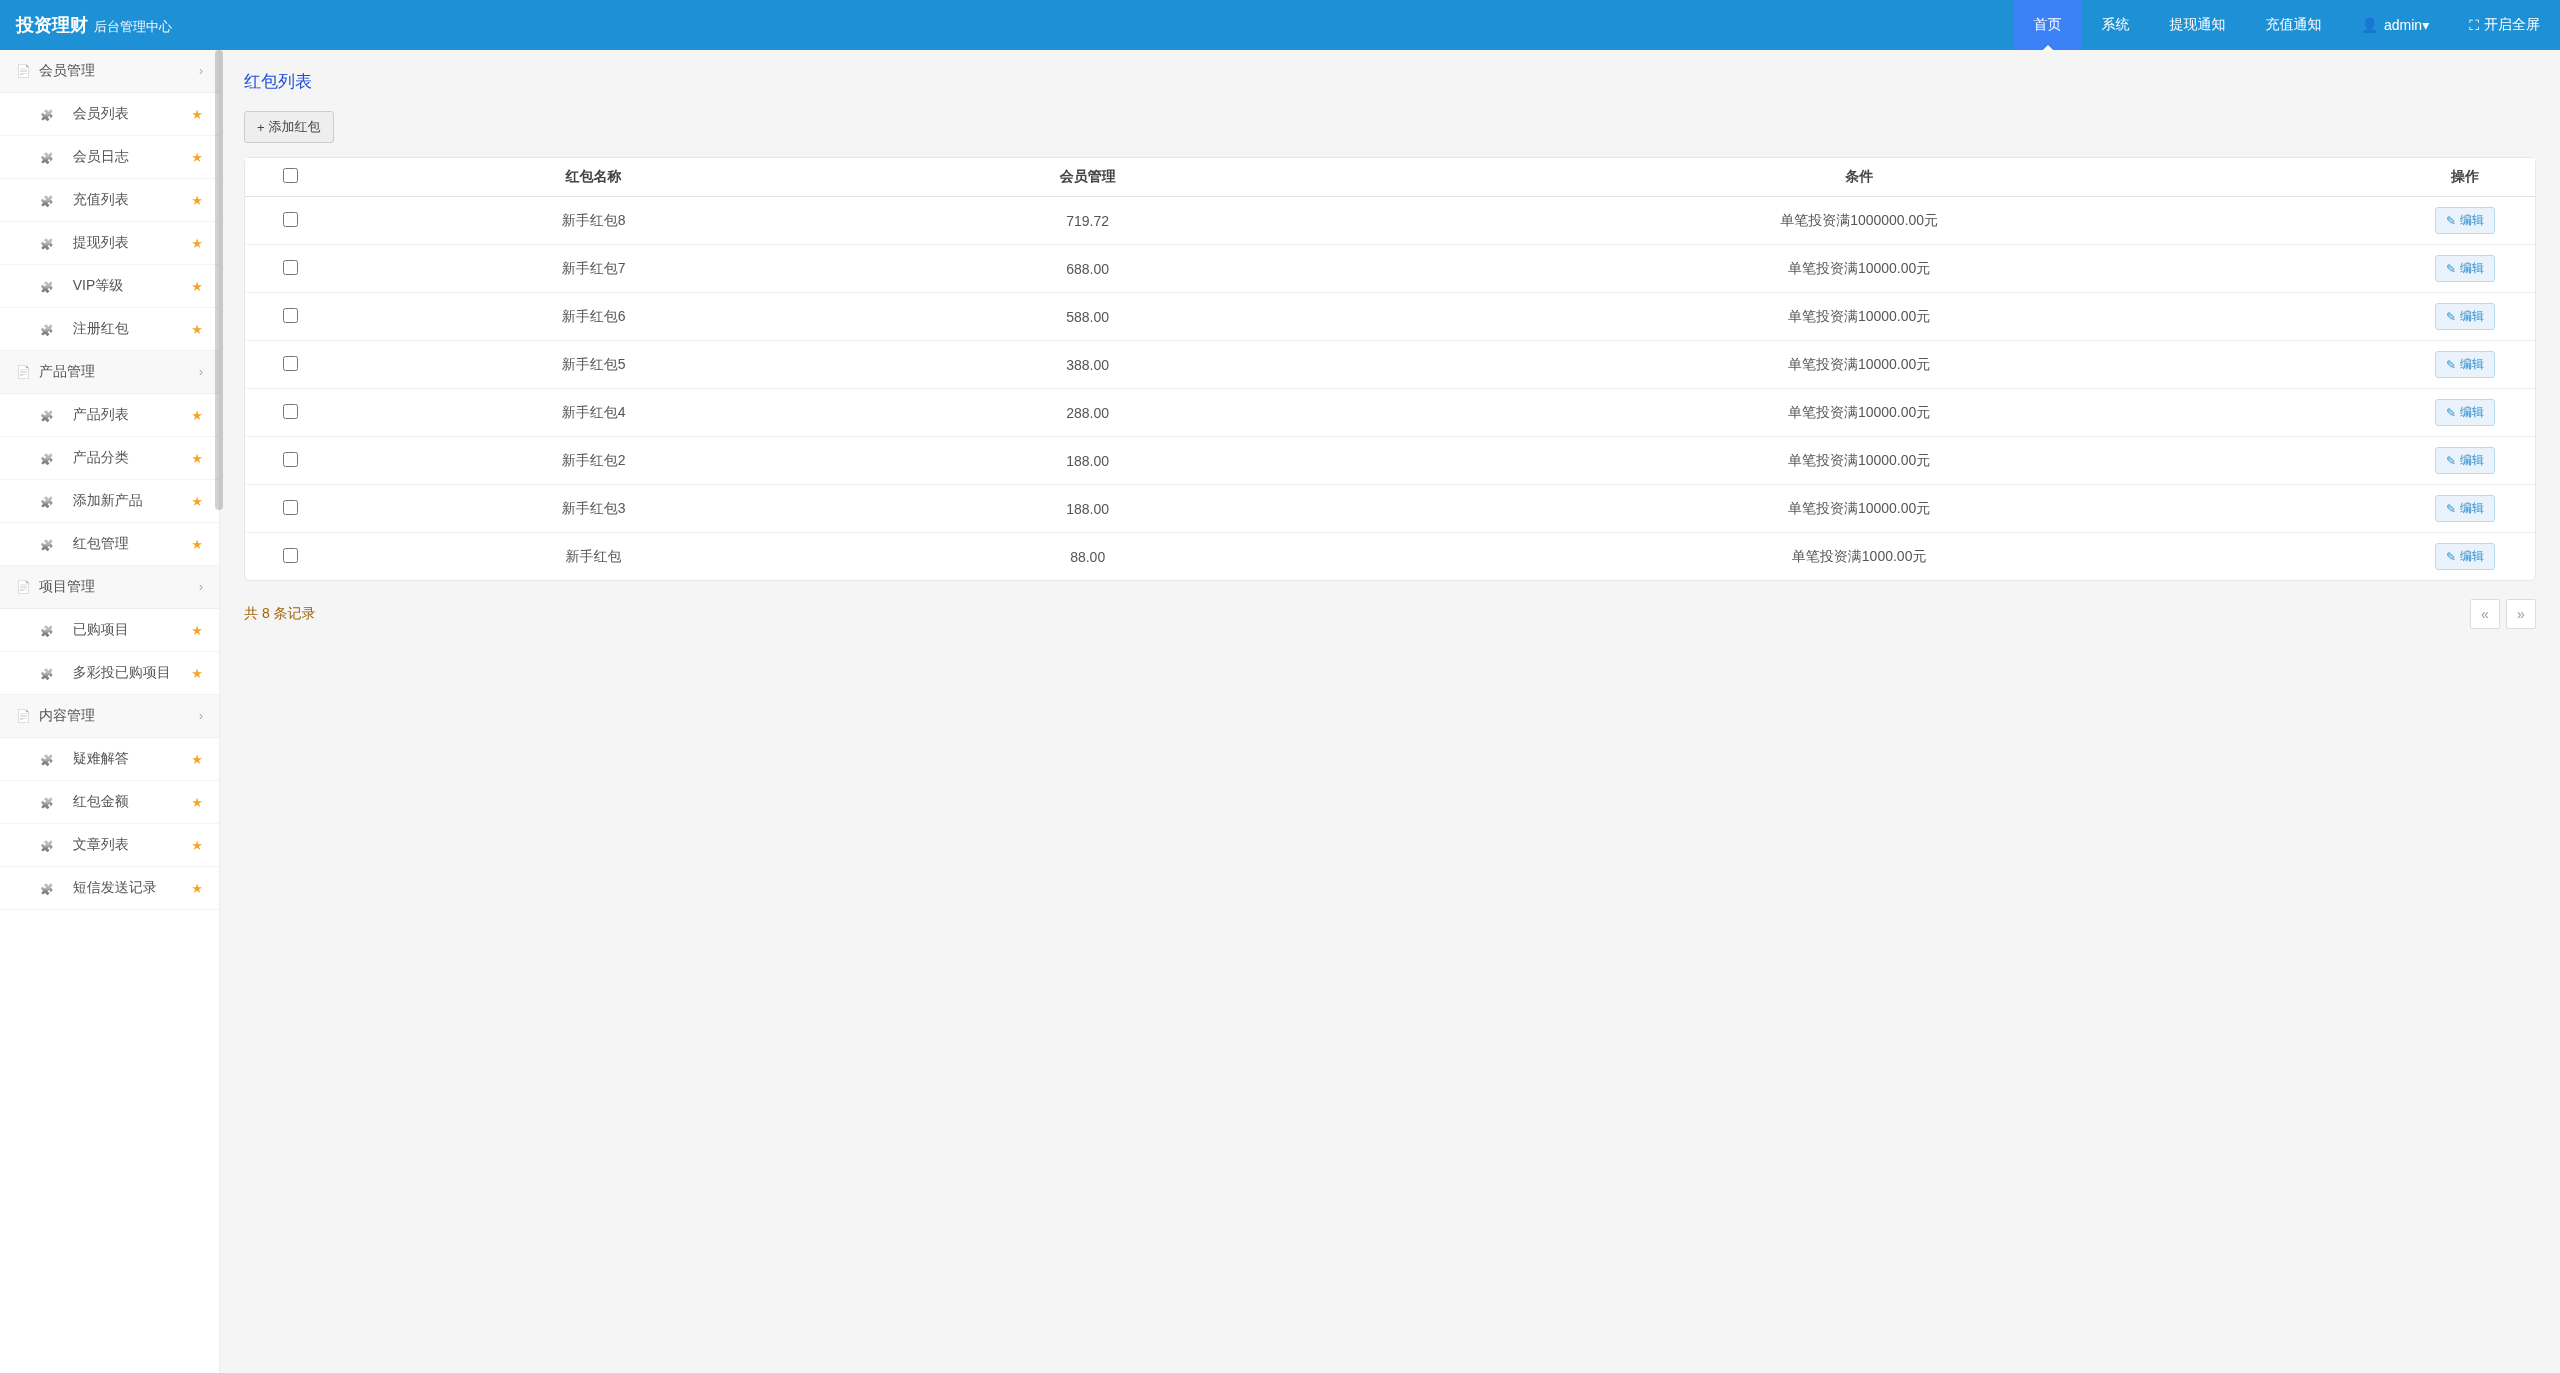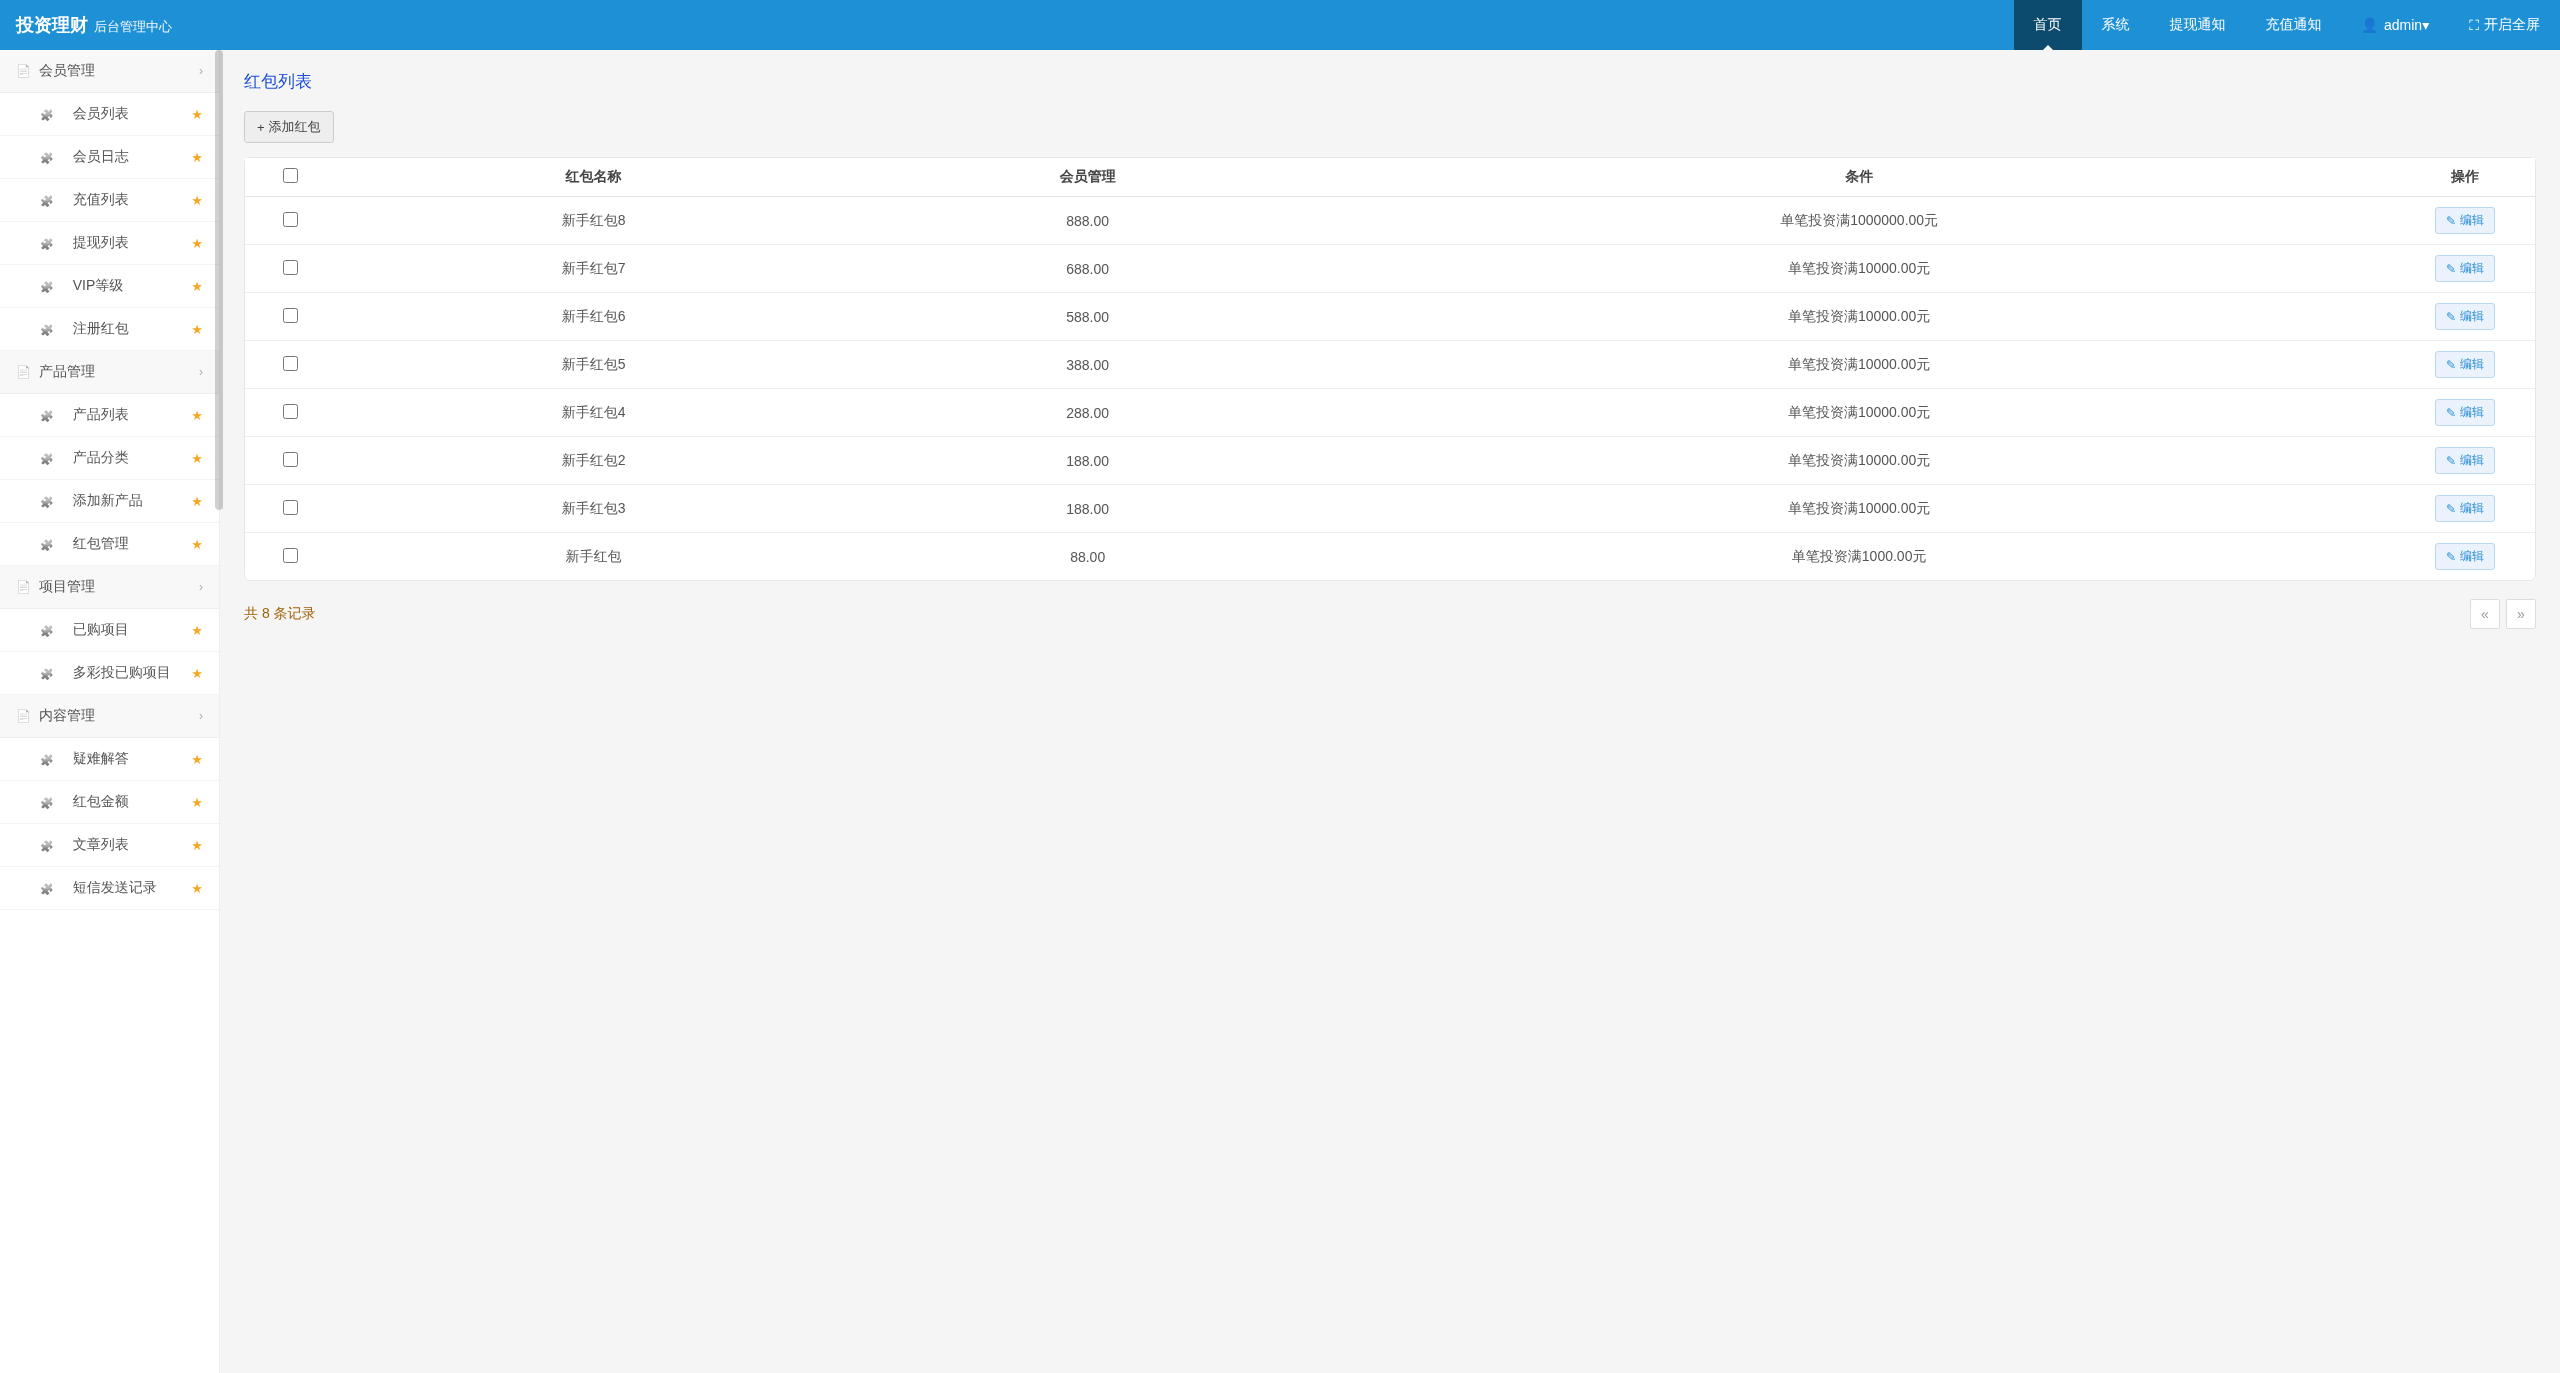--- a/index.html
+++ b/index.html
@@ -5,21 +5,21 @@
 * { box-sizing: border-box; margin: 0; padding: 0; }
 body { font-family: "Microsoft YaHei", Arial, sans-serif; font-size: 14px; color: #333; background: #f5f5f5; }
 
 
 .header { background: #1e90d6; height: 50px; display: flex; align-items: center; color: #fff; }
 .brand { padding: 0 16px; display: flex; align-items: baseline; gap: 6px; }
 .brand-title { font-size: 18px; font-weight: bold; }
 .brand-sub { font-size: 13px; opacity: 0.95; }
 .nav { margin-left: auto; display: flex; height: 50px; }
 .nav-item { padding: 0 20px; display: flex; align-items: center; cursor: pointer; font-size: 14px; position: relative; }
-.nav-item.active { background: #0c4a6e; }
+.nav-item.active { background: #3b82f6; }
 .nav-item.active::after { content: ""; position: absolute; bottom: 0; left: 50%; transform: translateX(-50%); border: 5px solid transparent; border-bottom-color: #fff; }
 .nav-icon { margin-right: 5px; }
 
 
 .container { display: flex; }
 .sidebar { width: 220px; background: #fff; min-height: calc(100vh - 50px); border-right: 1px solid #eee; position: relative; }
 .sidebar-scroll { position: absolute; right: -4px; top: 0; width: 8px; height: 460px; background: rgba(0,0,0,0.18); border-radius: 4px; }
 .sb-group { padding: 12px 16px; background: #f8f8f8; display: flex; align-items: center; justify-content: space-between; cursor: pointer; border-bottom: 1px solid #eee; color: #555; }
 .sb-group .left { display: flex; align-items: flex-start; gap: 8px; }
 .sb-item { padding: 12px 16px 12px 40px; display: flex; align-items: center; justify-content: space-between; cursor: pointer; border-bottom: 1px solid #f3f3f3; color: #555; }
@@ -240,21 +240,21 @@
             <th>红包名称</th>
             <th>会员管理</th>
             <th>条件</th>
             <th class="col-action">操作</th>
           </tr>
         </thead>
         <tbody id="table-body">
             <tr>
               <td class="col-check"><input type="checkbox" style=""></td>
               <td>新手红包8</td>
-              <td>888.00</td>
+              <td>719.72</td>
               <td>单笔投资满1000000.00元</td>
               <td class="col-action"><button class="btn btn-sm btn-edit">
                   <span>✎</span> 
                   <span>编辑</span>
                 </button></td>
             </tr>
             <tr>
               <td class="col-check"><input type="checkbox" style=""></td>
               <td>新手红包7</td>
               <td>688.00</td>

